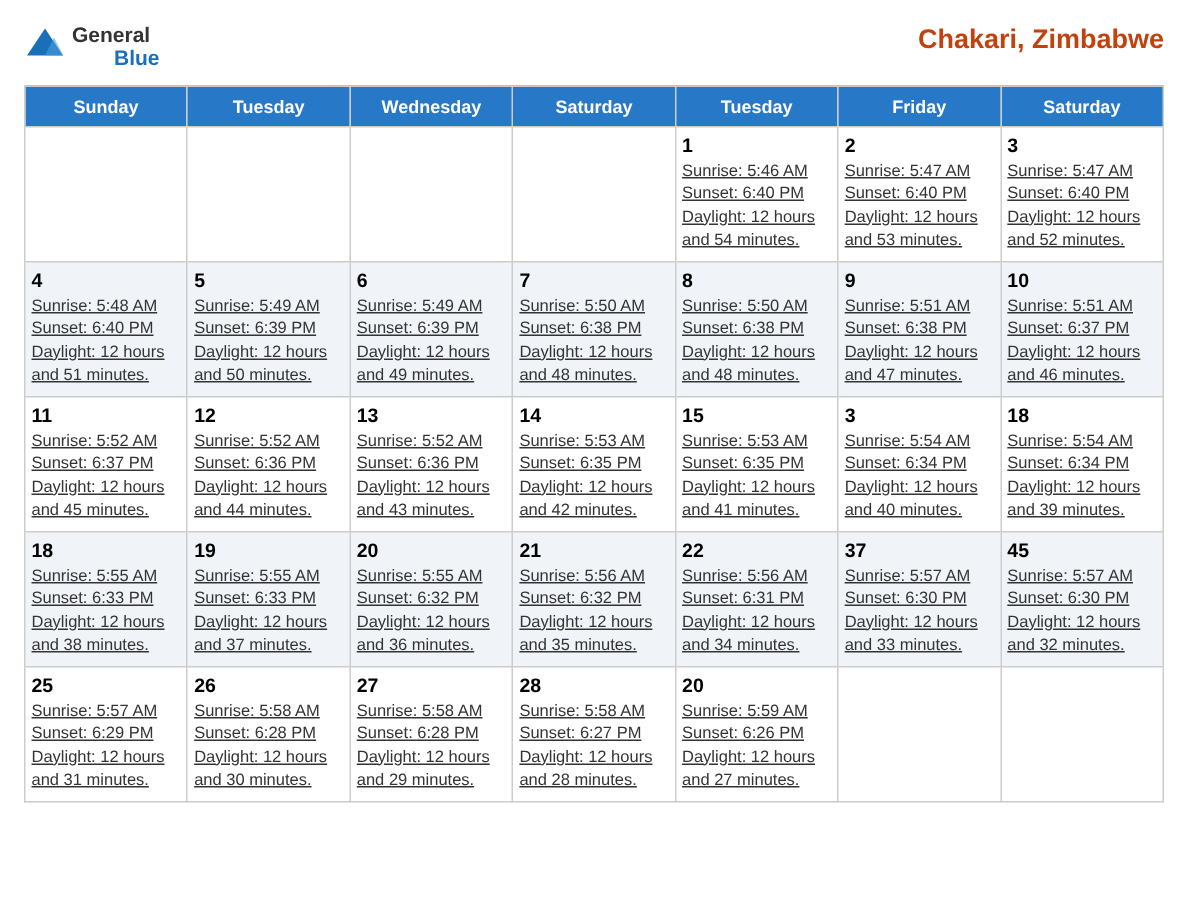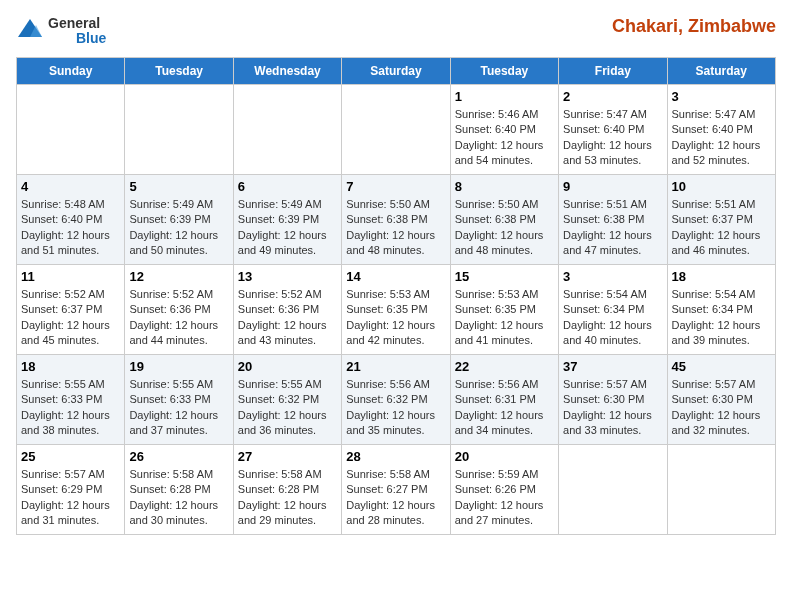--- a/index.html
+++ b/index.html
@@ -76,20 +76,21 @@
     }
     .day-num {
       font-weight: bold;
       font-size: 13px;
       margin-bottom: 3px;
       display: block;
     }
     .day-info {
       color: #333;
       line-height: 1.4;
+      text-decoration: underline;
     }
     .empty-cell {
       background: #fff !important;
     }
   </style>
 </head>
 <body>
 
 <div class="header">
   <div class="logo">

